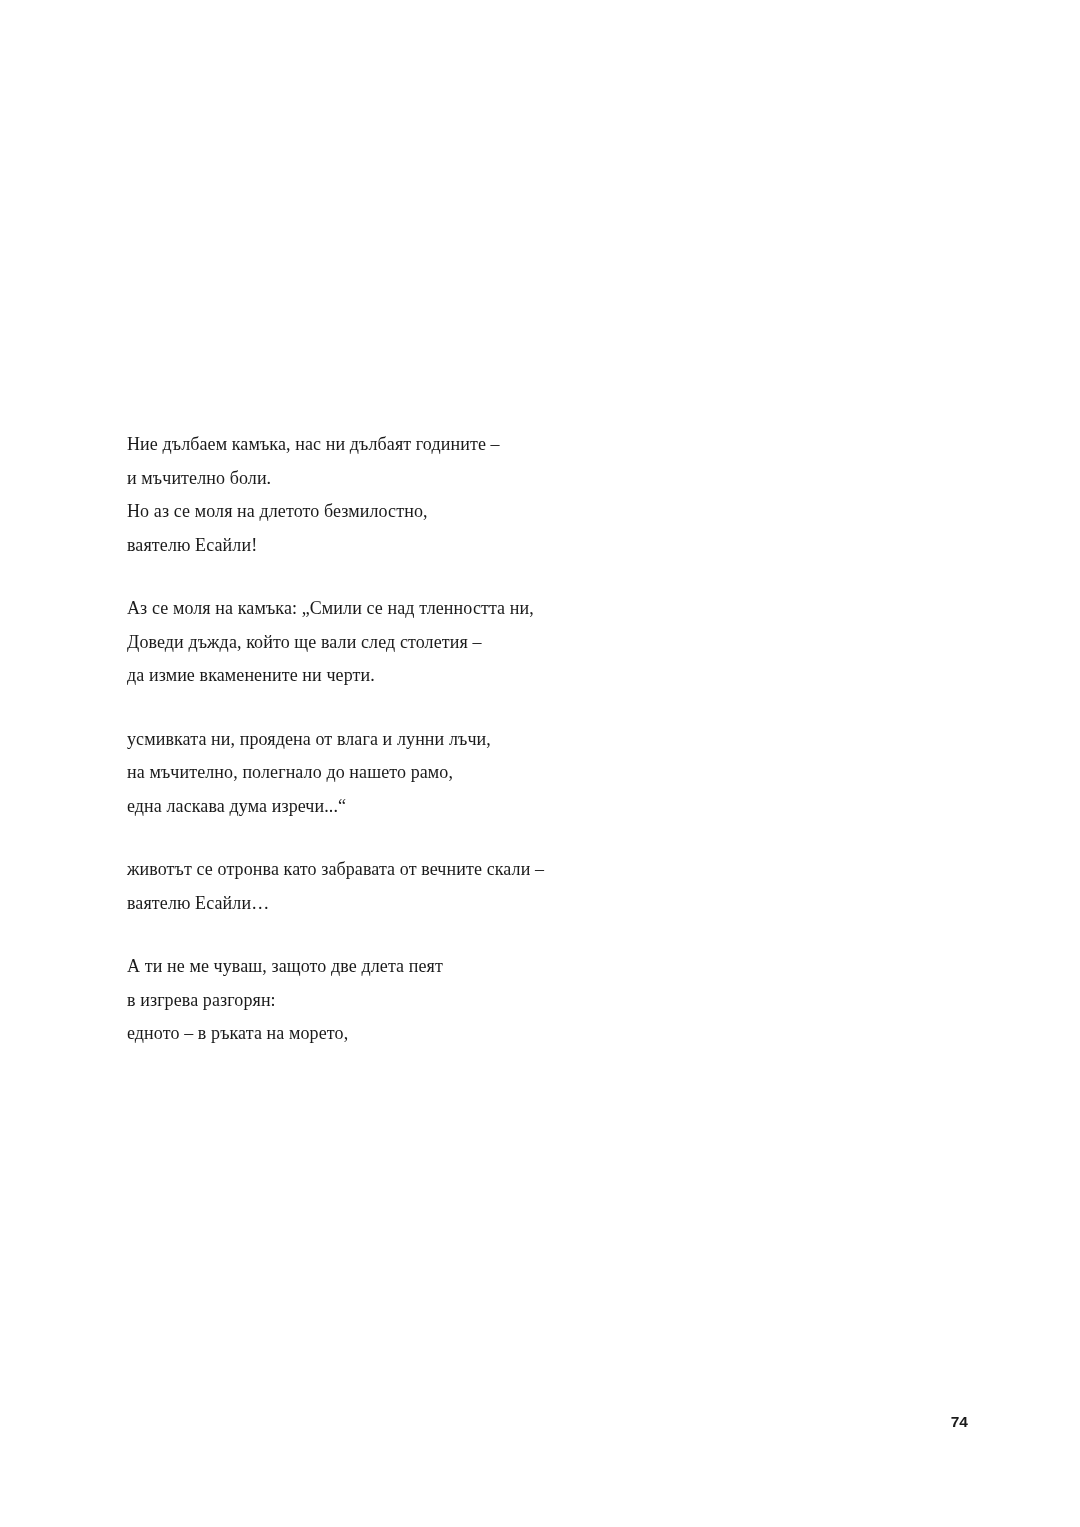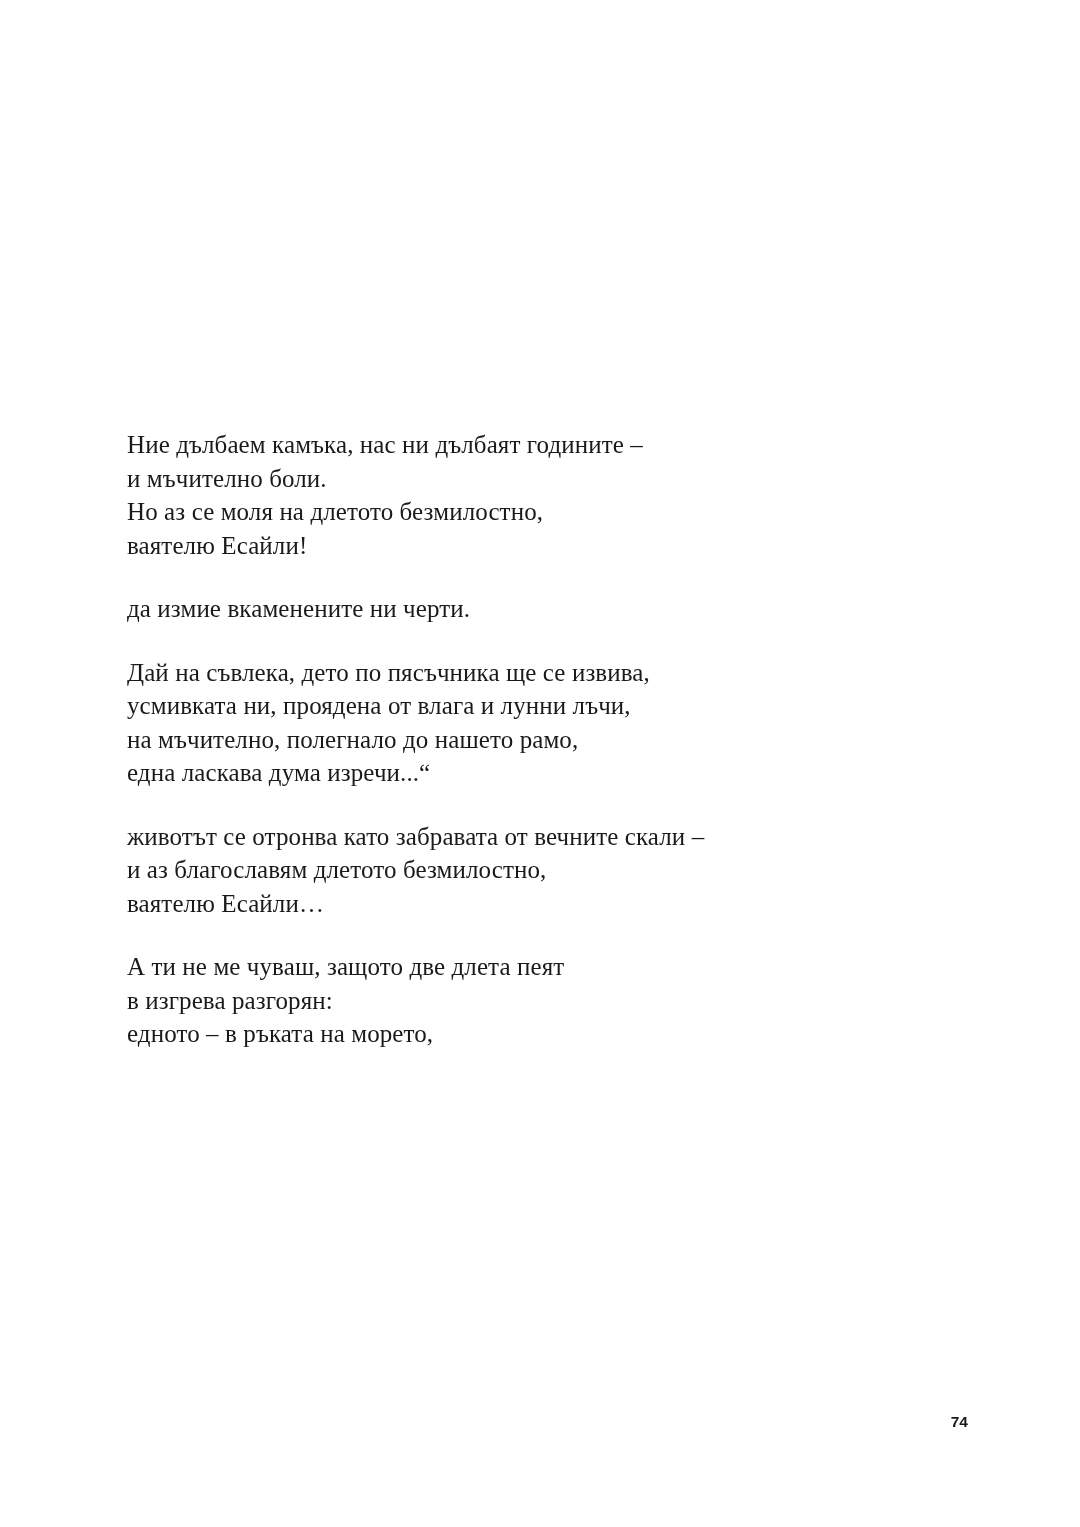--- a/index.html
+++ b/index.html
@@ -26,21 +26,21 @@
     top: 428px;
     width: 820px;
   }
   .stanza {
     margin: 0 0 30px 0;
   }
   .stanza:last-child {
     margin-bottom: 12px;
   }
   .line {
-    font-size: 25px;
+    font-size: 18px;
     line-height: 33.5px;
     white-space: pre-wrap;
     letter-spacing: 0.1px;
   }
   .page-number {
     position: absolute;
     right: 112px;
     bottom: 96px;
     font-size: 15.5px;
     font-family: "Liberation Sans", sans-serif;
@@ -56,33 +56,33 @@
   <div class="poem-body">
 
     <div class="stanza">
       <div class="line">Ние дълбаем камъка, нас ни дълбаят годините –</div>
       <div class="line">и мъчително боли.</div>
       <div class="line">Но аз се моля на длетото безмилостно,</div>
       <div class="line">ваятелю Есайли!</div>
     </div>
 
     <div class="stanza">
+      <div class="line">Аз се моля на камъка: „Смили се над тленността ни,</div>
+      <div class="line">Доведи дъжда, който ще вали след столетия –</div>
       <div class="line">да измие вкаменените ни черти.</div>
     </div>
 
     <div class="stanza">
-      <div class="line">Дай на съвлека, дето по пясъчника ще се извива,</div>
       <div class="line">усмивката ни, проядена от влага и лунни лъчи,</div>
       <div class="line">на мъчително, полегнало до нашето рамо,</div>
       <div class="line">една ласкава дума изречи...“</div>
     </div>
 
     <div class="stanza">
       <div class="line">животът се отронва като забравата от вечните скали –</div>
-      <div class="line">и аз благославям длетото безмилостно,</div>
       <div class="line">ваятелю Есайли…</div>
     </div>
 
     <div class="stanza">
       <div class="line">А ти не ме чуваш, защото две длета пеят</div>
       <div class="line">в изгрева разгорян:</div>
       <div class="line">едното – в ръката на морето,</div>
     </div>
 
   </div>

